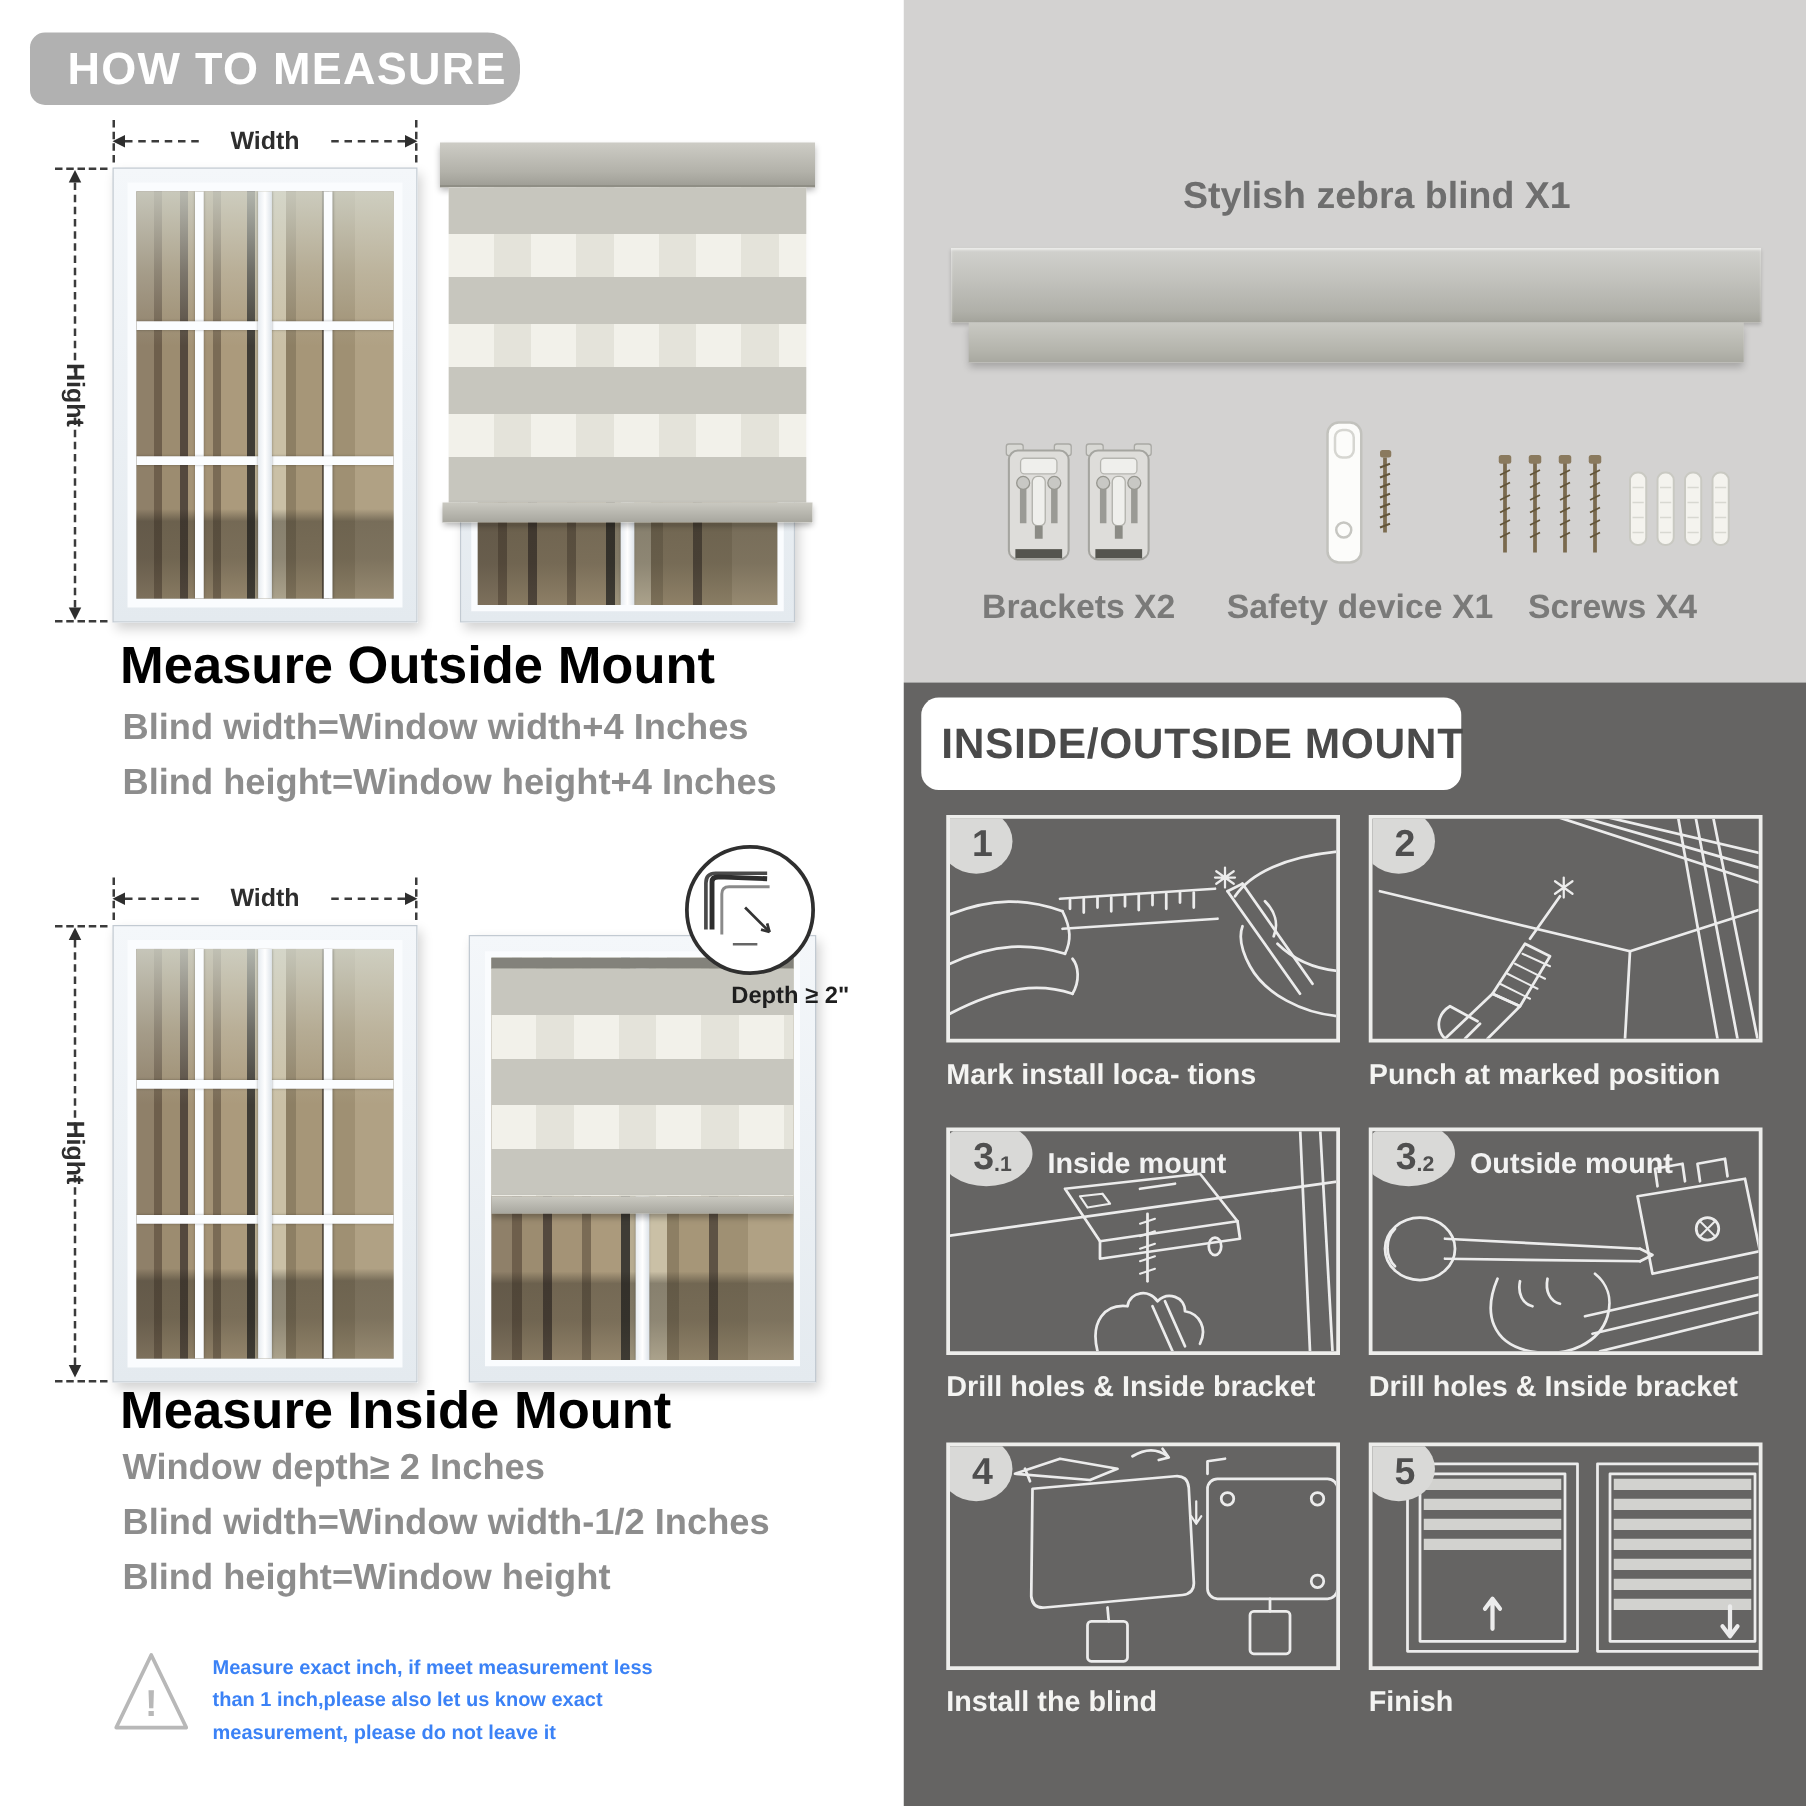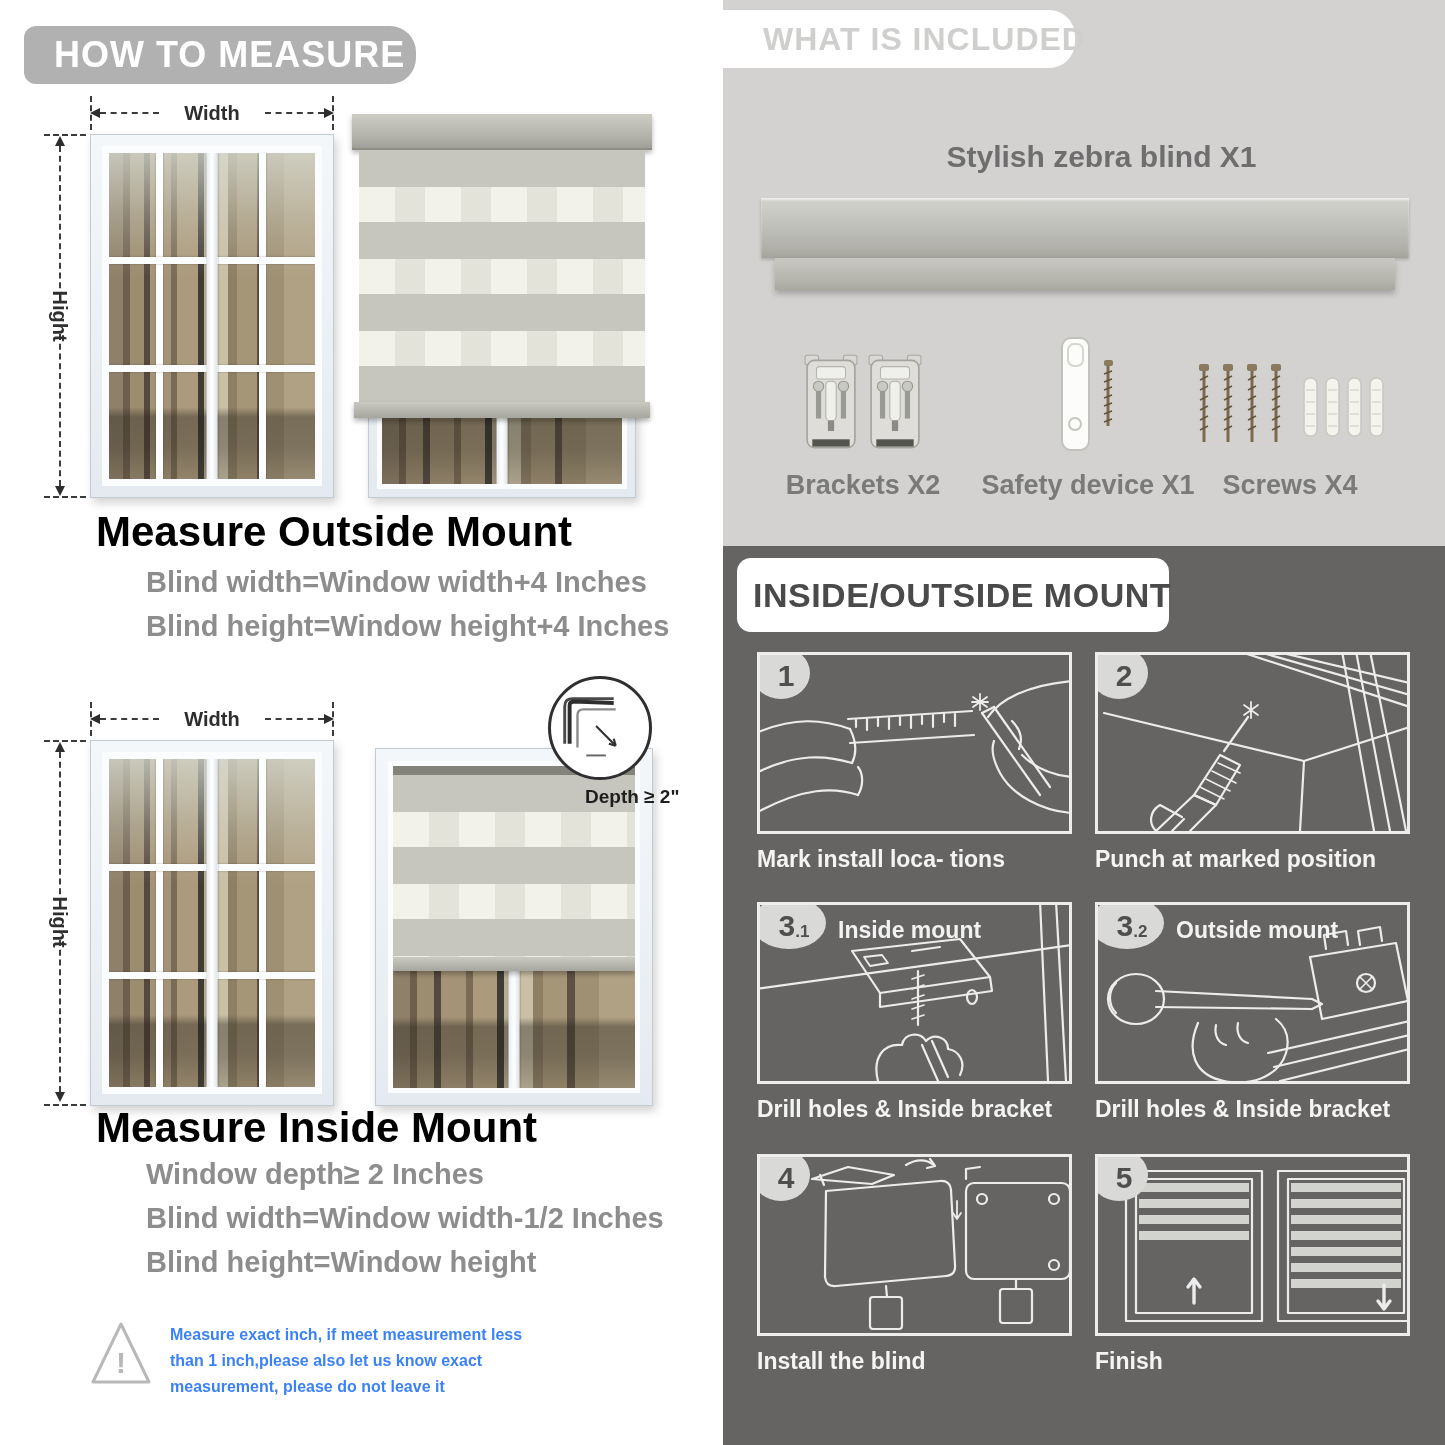--- a/index.html
+++ b/index.html
@@ -11,21 +11,21 @@
              border-radius:12px 26px 26px 12px;color:#ffffff;font-weight:bold;
              font-size:36px;line-height:58px;padding-left:30px;letter-spacing:1px;}
   .pill-right{left:0;top:10px;width:352px;height:58px;background:#ffffff;
               border-radius:0 26px 26px 0;color:#cfcfcd;font-weight:bold;
               font-size:32px;line-height:58px;padding-left:40px;letter-spacing:1px;}
   .pill-dark{left:14px;top:12px;width:432px;height:74px;background:#ffffff;
              border-radius:14px;color:#4a4a4a;font-weight:bold;font-size:34px;
              line-height:74px;padding-left:16px;letter-spacing:.5px;}
   
   .h-measure{position:absolute;font-size:42px;font-weight:bold;color:#000000;white-space:nowrap;}
-  .f-line{position:absolute;font-size:29px;font-weight:bold;color:#8d8d8d;white-space:nowrap;margin-left:48px;}
+  .f-line{position:absolute;font-size:29px;font-weight:bold;color:#8d8d8d;white-space:nowrap;}
   .warn-text{position:absolute;left:170px;top:1322px;width:360px;font-size:16px;
              line-height:26px;color:#3b82f6;font-weight:bold;}
   
   .dim-w{position:absolute;display:flex;align-items:center;height:14px;}
   .dim-h{position:absolute;display:flex;flex-direction:column;align-items:center;width:16px;}
   .ln-h{flex:1;height:0;border-top:2px dashed #3b3b3b;}
   .ln-v{flex:1;width:0;border-left:2px dashed #3b3b3b;}
   .dim-lbl{font-size:20px;font-weight:bold;color:#2e2e2e;line-height:1;margin:0 25px;white-space:nowrap;}
   .dim-lbl-v{transform:rotate(90deg);margin:8px 0;}
   .ah{width:0;height:0;border-top:5px solid transparent;border-bottom:5px solid transparent;}
@@ -218,23 +218,20 @@
     <div class="f-line" style="left:98px;top:1246px;">Blind height=Window height</div>
 
     <svg width="66" height="74" viewBox="0 0 66 74" style="position:absolute;left:88px;top:1318px;">
       <path d="M33,6 L61,64 L5,64 Z" fill="none" stroke="#b8b8b8" stroke-width="3" stroke-linejoin="round"></path>
       <text x="33" y="55" text-anchor="middle" font-size="30" font-weight="bold" fill="#b8b8b8">!</text>
     </svg>
     <div class="warn-text">Measure exact inch, if meet measurement less than 1 inch,please also let us know exact measurement, please do not leave it</div>
   </section>
 
   <section class="right-top">
-    <div class="pill pill-right">
-      <span>WHAT IS INCLUDED</span>
-    </div>
 
     <div class="prod-lbl">Stylish zebra blind X1</div>
     <div class="headrail"></div>
     <div class="headrail2"></div>
 
     <div class="inc-item" style="left:40px;width:200px;">
       <div class="inc-art">
         <svg width="54" height="104" viewBox="0 0 52 100">
           <rect x="1" y="3" width="13" height="9" rx="2" fill="#d8d8d4" stroke="#a9a9a4"></rect>
           <rect x="38" y="3" width="13" height="9" rx="2" fill="#d8d8d4" stroke="#a9a9a4"></rect>

